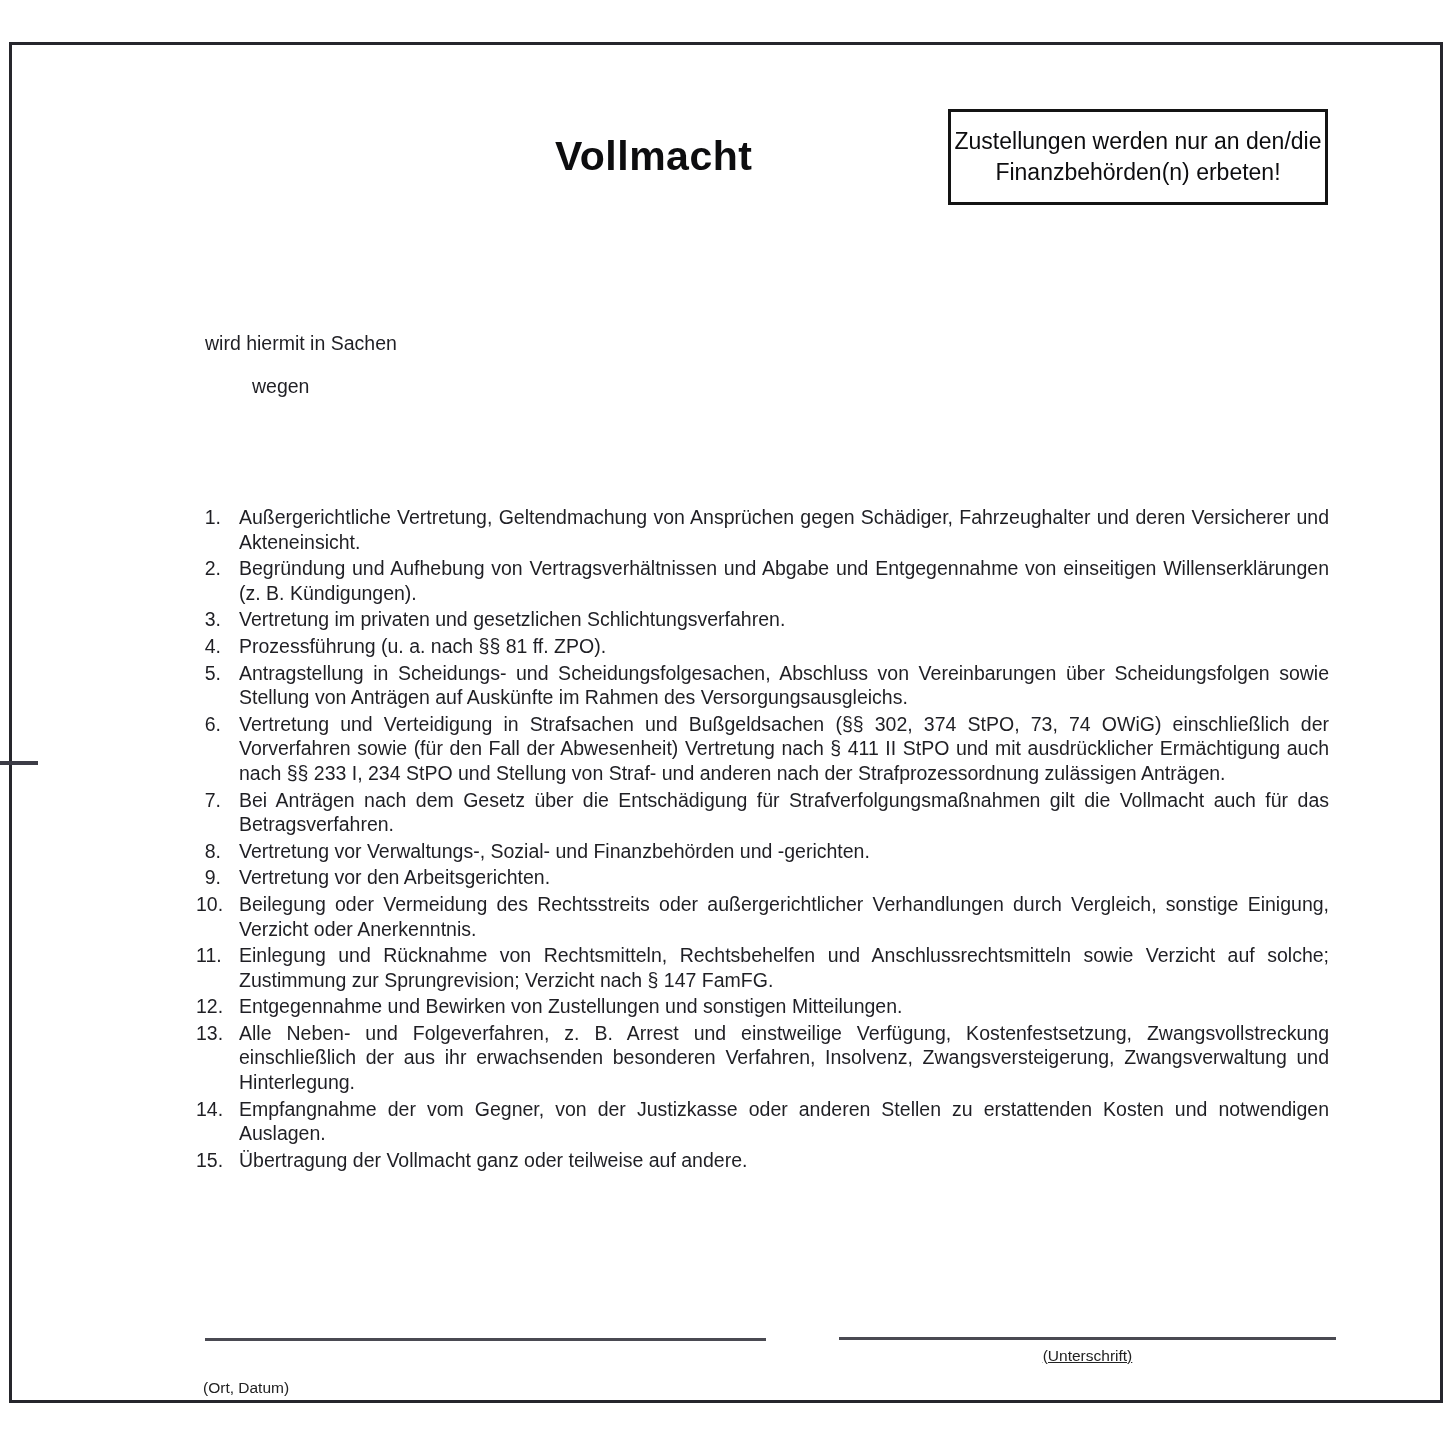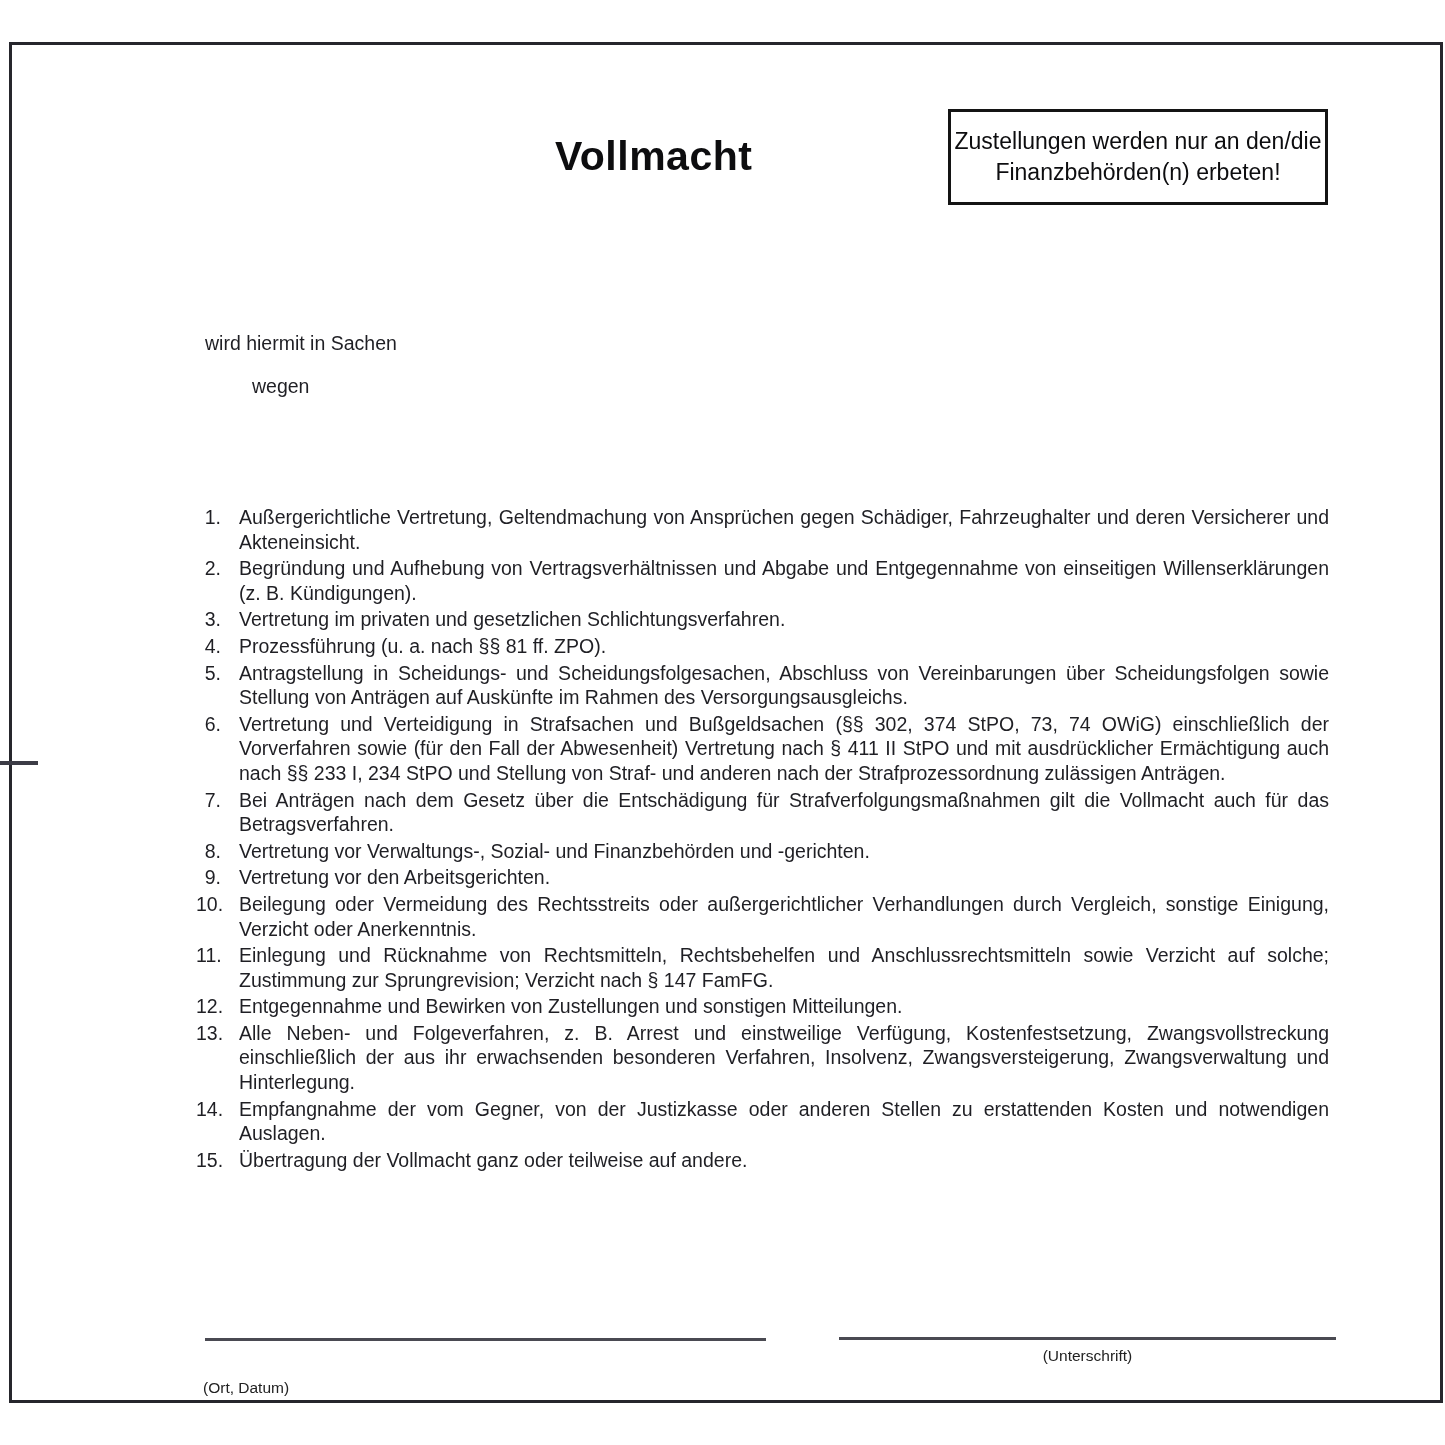--- a/index.html
+++ b/index.html
@@ -64,21 +64,21 @@
     position:absolute; left:0px; top:761px;
     width:38px; height:4px; background:#3c3c46;
   }
 
   .sig-line{position:absolute; height:3px; background:#4a4a52;}
   .sig-line.left {left:205px; top:1338px; width:561px;}
   .sig-line.right{left:839px; top:1337px; width:497px;}
 
   .sig-label{position:absolute; font-size:15.5px; color:#222;}
   .sig-label.left {left:203px; top:1347px; text-align:left;margin-top:32px;}
-  .sig-label.right{left:839px; top:1347px; width:497px; text-align:center;}
+  .sig-label.right{left:839px; top:1347px; width:497px; text-align:center;text-decoration:underline;}
 </style>
 </head>
 <body>
 
 <div class="page">
 
   <div class="frame"></div>
 
   <div class="doc-title">Vollmacht</div>
 

